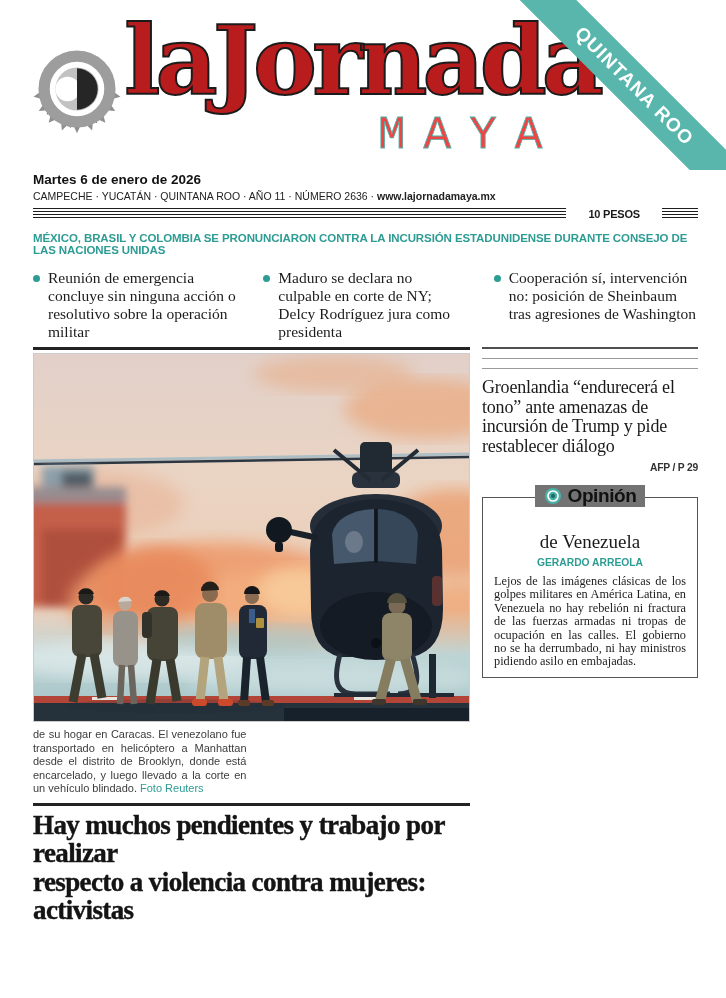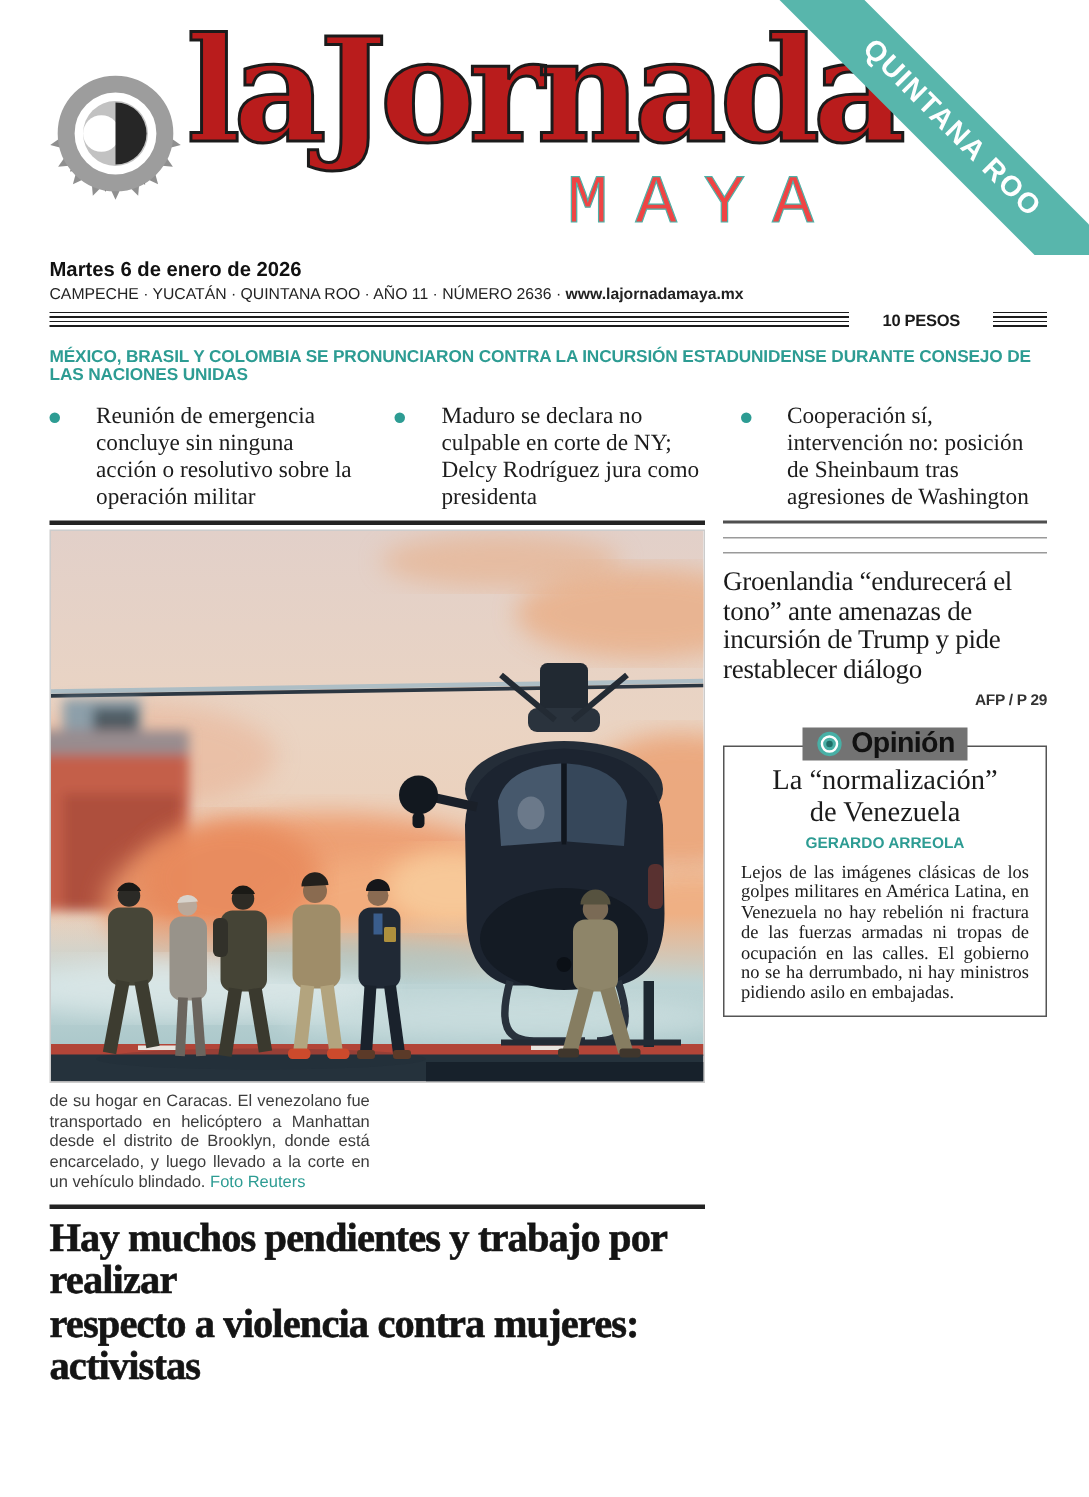--- a/index.html
+++ b/index.html
@@ -27,21 +27,21 @@
   .stripes.long{flex:1;}
   .stripes.short{width:36px;}
   .price{font-size:11px;font-weight:bold;letter-spacing:-0.2px;white-space:nowrap;}
 
   
   .lead{margin:0 28px 0 33px;}
   .kicker{margin-top:13px;font-size:11.5px;font-weight:bold;color:#2d9c93;letter-spacing:-0.1px;}
   h1.lead-h{margin:3px 0 0 0;font-family:"Liberation Serif",serif;font-weight:bold;font-size:45px;
     line-height:48px;letter-spacing:-1.2px;color:#141414;-webkit-text-stroke:0.7px #141414;}
   .bullets{margin-top:13px;display:grid;grid-template-columns:1fr 1fr 1fr;gap:26px;}
-  .bullet{display:flex;gap:24px;}
+  .bullet{display:flex;gap:8px;}
   .dot{flex:0 0 auto;width:7px;height:7px;border-radius:50%;background:#2d9c93;margin-top:6px;}
   .bullet p{margin:0;font-family:"Liberation Serif",serif;font-size:15.5px;line-height:18px;color:#1c1c1c;}
   .credit{margin-top:4px;text-align:right;font-size:11px;font-weight:bold;letter-spacing:-0.2px;}
 
   
   .grid{margin:6px 28px 0 33px;display:flex;gap:12px;}
   .left-col{width:437px;flex:0 0 auto;}
   .sidebar{flex:1;min-width:0;}
   .rule-dark{border-top:3px solid #232323;}
   .rule-mid{border-top:2px solid #4f4f4f;}
@@ -286,20 +286,20 @@
       <div class="op-head">
         <div class="op-head-inner">
           <svg width="18" height="18" viewBox="0 0 20 20">
             <circle cx="10" cy="10" r="9" fill="#48b0a6"></circle>
             <circle cx="10" cy="10" r="5.6" fill="none" stroke="#ffffff" stroke-width="1.8"></circle>
             <circle cx="10" cy="10" r="2.4" fill="#1f6d66"></circle>
           </svg>
           <span class="op-label">Opinión</span>
         </div>
       </div>
-      <div class="op-title serif"><span>La “normalización”</span><br><span>de Venezuela</span></div>
+      <div class="op-title serif"><br><span>de Venezuela</span></div>
       <div class="op-author">GERARDO ARREOLA</div>
       <p class="op-text">Lejos de las imágenes clásicas de los golpes militares en América Latina, en Venezuela no hay rebelión ni fractura de las fuerzas armadas ni tropas de ocupación en las calles. El gobierno no se ha derrumbado, ni hay ministros pidiendo asilo en embajadas.</p>
 
     </div>
 
   </aside>
 </main>
 
 </body></html>

